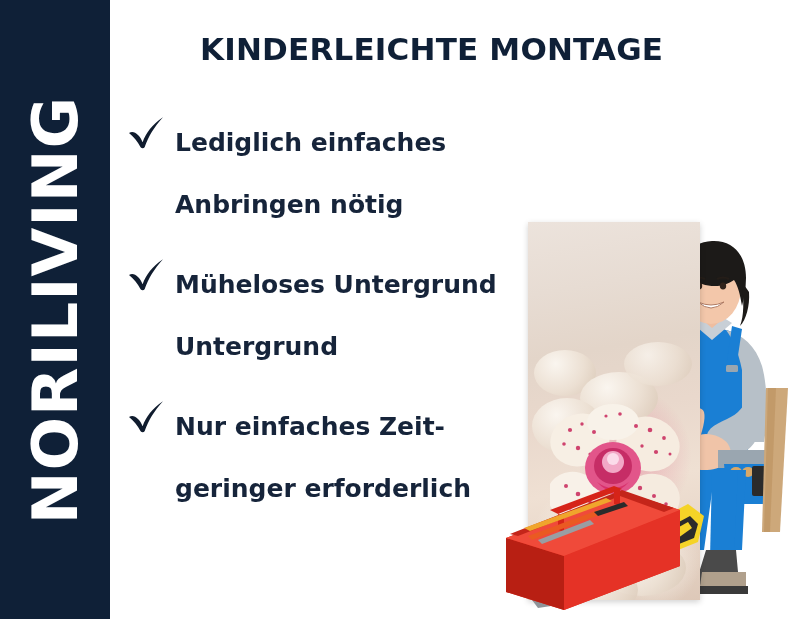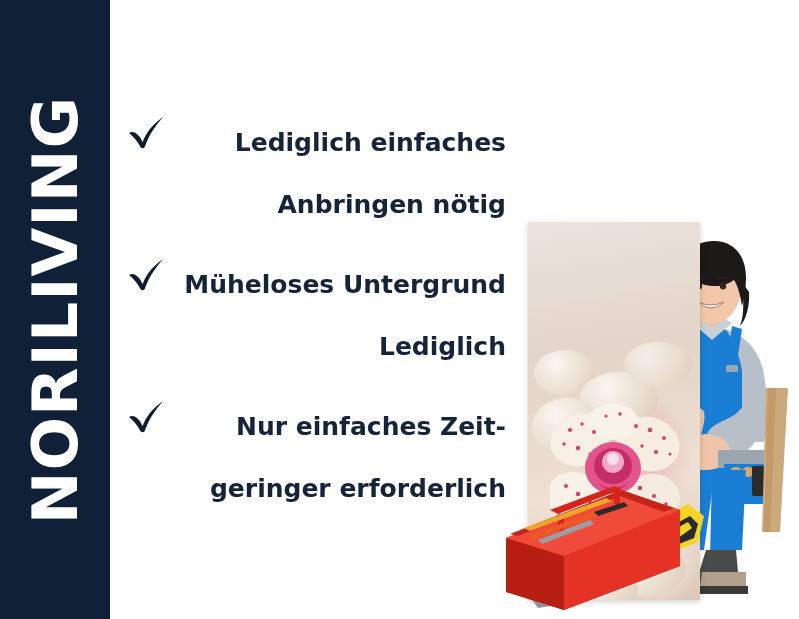--- a/index.html
+++ b/index.html
@@ -55,21 +55,20 @@
   
   #bullets {
     position: absolute;
     left: 126px;
     top: 112px;
     width: 380px;
   }
   .bullet {
     position: relative;
     margin-bottom: 18px;
-    text-align: right;
   }
   .check {
     position: absolute;
     left: 0;
     top: 2px;
     width: 42px;
     height: 36px;
   }
   .bullet-lines {
     margin-left: 49px;
@@ -134,20 +133,21 @@
 </style>
 </head>
 <body>
 
 <div id="stage">
 
   <div id="brandbar">
     <div id="brandbar-label">NORILIVING</div>
   </div>
 
+  <div id="headline">KINDERLEICHTE MONTAGE</div>
 
   <div id="bullets">
 
     <div class="bullet">
       <svg class="check" viewBox="0 0 42 36">
         <path d="M3 19 C6 17 9 18 12 21 C14 23 15.5 25.5 16.6 28.2
                  C20 19 26 10.5 37 3.2
                  C28.5 12.5 22.5 22 18.6 33.2
                  C17.6 34.6 15.6 34.6 14.6 33.2
                  C11.4 27.4 7.6 22.6 3 19 Z" fill="#101c2e"></path>
@@ -161,21 +161,21 @@
     <div class="bullet">
       <svg class="check" viewBox="0 0 42 36">
         <path d="M3 19 C6 17 9 18 12 21 C14 23 15.5 25.5 16.6 28.2
                  C20 19 26 10.5 37 3.2
                  C28.5 12.5 22.5 22 18.6 33.2
                  C17.6 34.6 15.6 34.6 14.6 33.2
                  C11.4 27.4 7.6 22.6 3 19 Z" fill="#101c2e"></path>
       </svg>
       <div class="bullet-lines">
         <div class="bline">Müheloses Untergrund</div>
-        <div class="bline">Lediglich</div>
+        <div class="bline">Untergrund</div>
       </div>
     </div>
 
     <div class="bullet">
       <svg class="check" viewBox="0 0 42 36">
         <path d="M3 19 C6 17 9 18 12 21 C14 23 15.5 25.5 16.6 28.2
                  C20 19 26 10.5 37 3.2
                  C28.5 12.5 22.5 22 18.6 33.2
                  C17.6 34.6 15.6 34.6 14.6 33.2
                  C11.4 27.4 7.6 22.6 3 19 Z" fill="#101c2e"></path>

